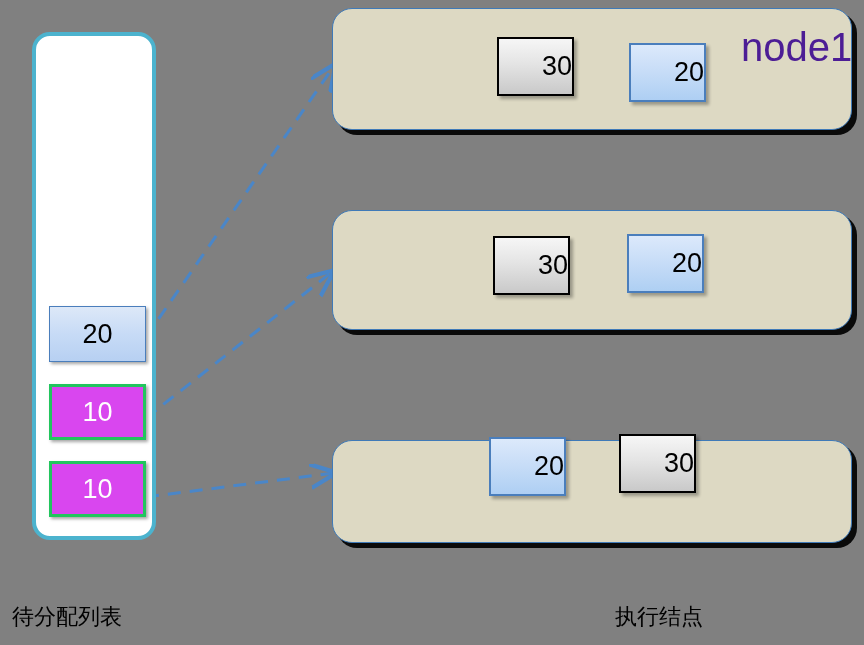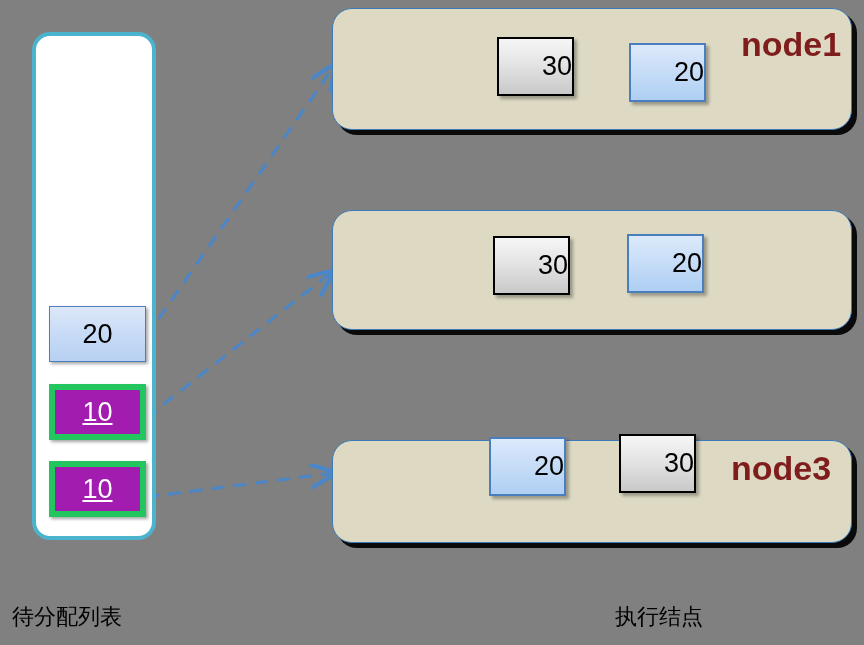--- a/index.html
+++ b/index.html
@@ -47,24 +47,23 @@
     font-size: 27px;
     line-height: 1;
     box-shadow: 2px 2px 3px rgba(0,0,0,0.35);
   }
   .item-light {
     background: linear-gradient(to bottom, #dde8f8 0%, #c7dbf6 50%, #b7d0f2 100%);
     border: 1px solid #4a7ebc;
     color: #000000;
   }
   .item-dark {
-    background: #a21caf;
-    border: 6px solid #22c55e;
+    background: #d946ef;
+    border: 3px solid #22c55e;
     color: #ffffff;
-    text-decoration: underline;
   }
 
   
   .node {
     position: absolute;
     background: #ddd9c3;
     border: 1.5px solid #3f7ab8;
     border-radius: 20px;
     box-sizing: border-box;
     box-shadow: 5px 5px 0px rgba(0,0,0,0.92);
@@ -88,25 +87,24 @@
     color: #000000;
   }
   .chip-blue {
     background: linear-gradient(to bottom, #dce9fb 0%, #c6dcf7 50%, #aecff3 100%);
     border: 2px solid #4a7ebc;
     color: #000000;
   }
 
   .node-label {
     position: absolute;
-    font-size: 34px;
+    font-size: 40px;
     line-height: 1;
-    color: #7f1d1d;
+    color: #4c1d95;
     white-space: nowrap;
-    font-weight: bold;
   }
 
   
   .caption {
     position: absolute;
     font-size: 22px;
     color: #000000;
     white-space: nowrap;
     font-family: "DejaVu Sans", "Liberation Sans", sans-serif;
   }
@@ -166,20 +164,19 @@
     </div>
   </div>
 
   <div class="node" style="left:332px; top:440px; width:520px; height:103px;">
     <div class="chip chip-blue" style="left:156px; top:-4px;">
       <span>20</span>
     </div>
     <div class="chip chip-gray" style="left:286px; top:-7px;">
       <span>30</span>
     </div>
-    <div class="node-label" style="left:398px; top:10px;">node3</div>
   </div>
 
   <div class="caption" style="left:12px; top:602px;">待分配列表</div>
 
   <div class="caption" style="left:576px; top:602px;margin-left:39px;">执行结点</div>
 
 </div>
 
 </body></html>

